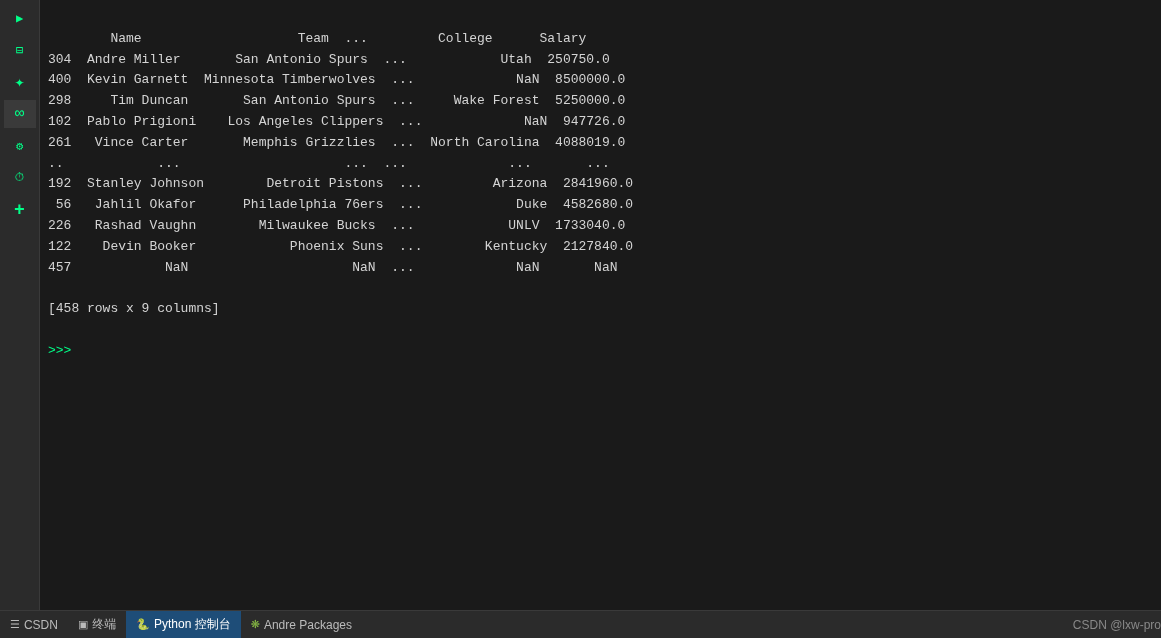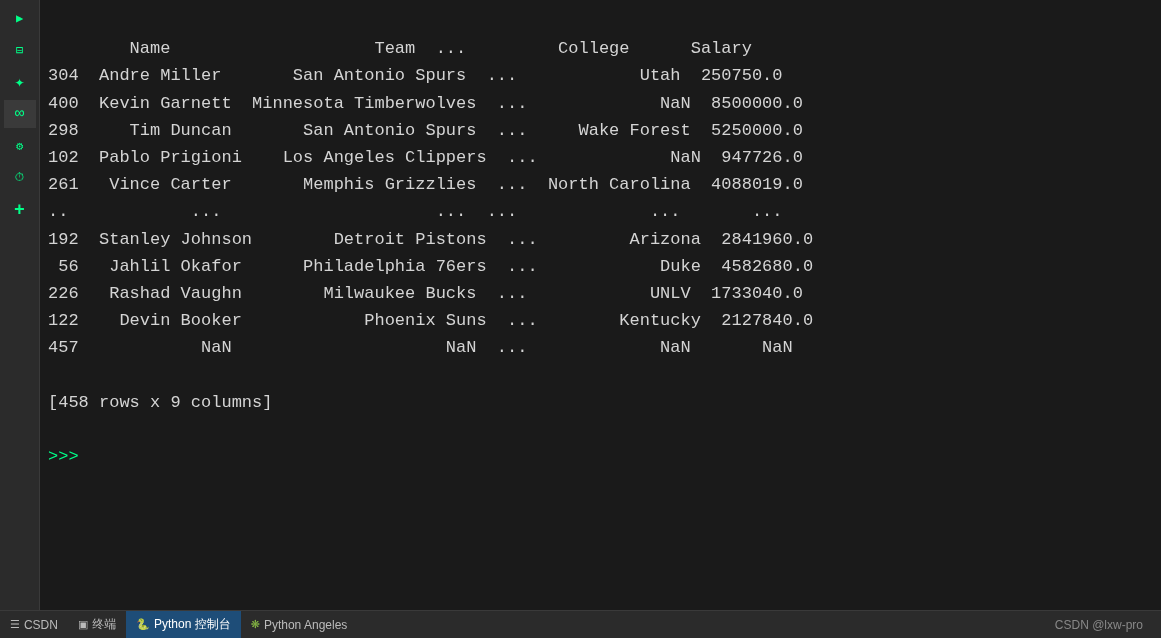--- a/index.html
+++ b/index.html
@@ -52,21 +52,21 @@
     .console-area {
       flex: 1;
       background: #1a1a1a;
       overflow-y: auto;
       padding: 8px 0 8px 8px;
       position: relative;
     }
 
     .console-content {
       font-family: 'Courier New', Courier, monospace;
-      font-size: 17px;
+      font-size: 13px;
       color: #d4d4d4;
       white-space: pre;
       line-height: 1.6;
     }
 
     .prompt {
       color: #00ff88;
     }
 
     
@@ -96,21 +96,21 @@
       background: #1e4d78;
       color: #fff;
     }
 
     .status-item .icon {
       font-size: 11px;
     }
 
     .status-right {
       margin-left: auto;
-      padding-right: 18px;
+      padding-right: 0;
       color: #888;
       font-size: 12px;
       font-family: Arial, sans-serif;
     }
 
     
     .console-area::-webkit-scrollbar {
       width: 8px;
     }
     .console-area::-webkit-scrollbar-track {
@@ -165,16 +165,16 @@
   <div class="status-item">
     <span class="icon">▣</span>
     <span>终端</span>
   </div>
   <div class="status-item active">
     <span class="icon" style="color:#00cc88;">🐍</span>
     <span>Python 控制台</span>
   </div>
   <div class="status-item">
     <span class="icon" style="color:#88bb44;">❋</span>
-    <span>Python Angeles</span>
+    <span>Andre Packages</span>
   </div>
   <div class="status-right">CSDN @lxw-pro</div>
 </div>
 
 </body></html>

